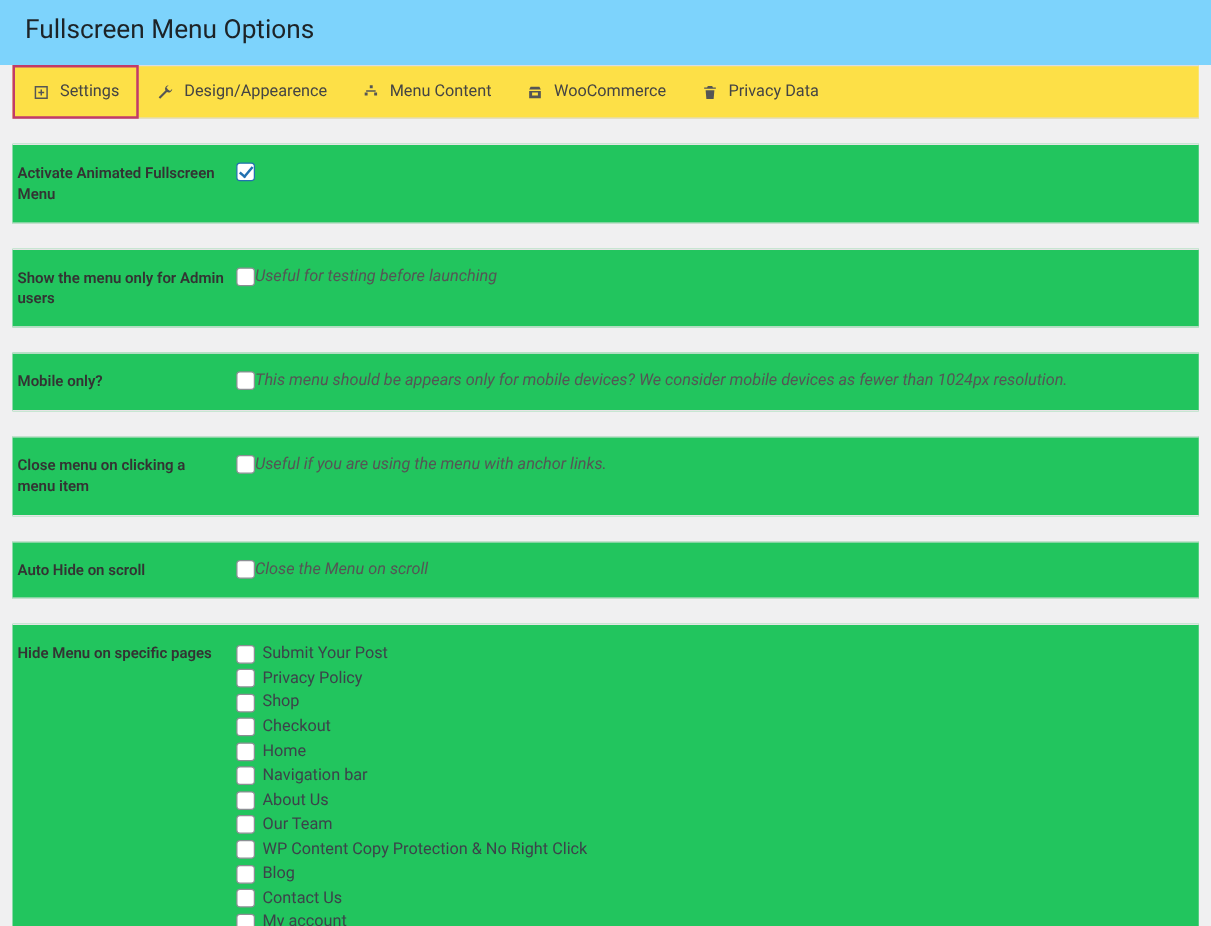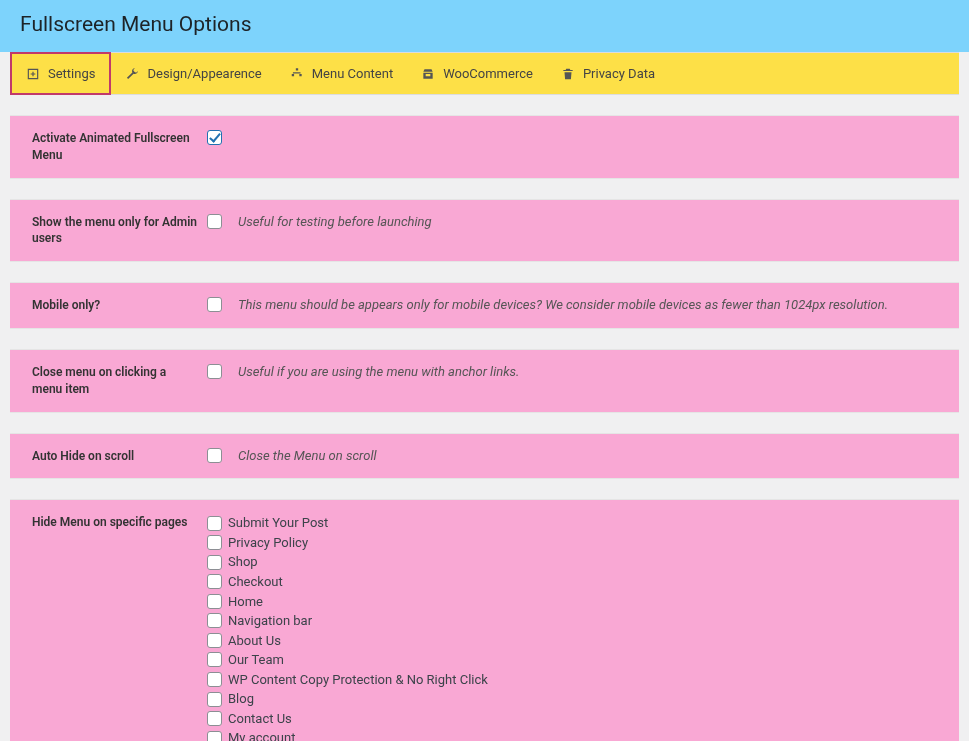--- a/index.html
+++ b/index.html
@@ -40,24 +40,24 @@
   }
   .tab .icon {
     width: 14px;
     height: 14px;
     display: inline-flex;
     align-items: center;
     justify-content: center;
   }
   .tab .icon svg { width: 14px; height: 14px; fill: #555; }
   .section {
-    background: #f9a8d4;
+    background: #22c55e;
     margin: 20px 10px 0 10px;
     display: flex;
-    padding: 14px 22px;
+    padding: 14px 4px;
     border-top: 1px solid #e5e5e5;
     border-bottom: 1px solid #e5e5e5;
   }
   .section:first-of-type { margin-top: 40px; }
   .label-col {
     width: 175px;
     padding-right: 10px;
     font-weight: 600;
     color: #333;
     font-size: 12px;
@@ -65,21 +65,21 @@
   }
   .control-col {
     flex: 1;
     display: flex;
     align-items: flex-start;
     flex-wrap: wrap;
   }
   .inline-row {
     display: flex;
     align-items: center;
-    gap: 16px;
+    gap: 0;
   }
   .desc {
     font-style: italic;
     color: #555;
     font-size: 13px;
   }
   input[type="checkbox"] {
     width: 15px;
     height: 15px;
     border: 1px solid #8c8f94;

